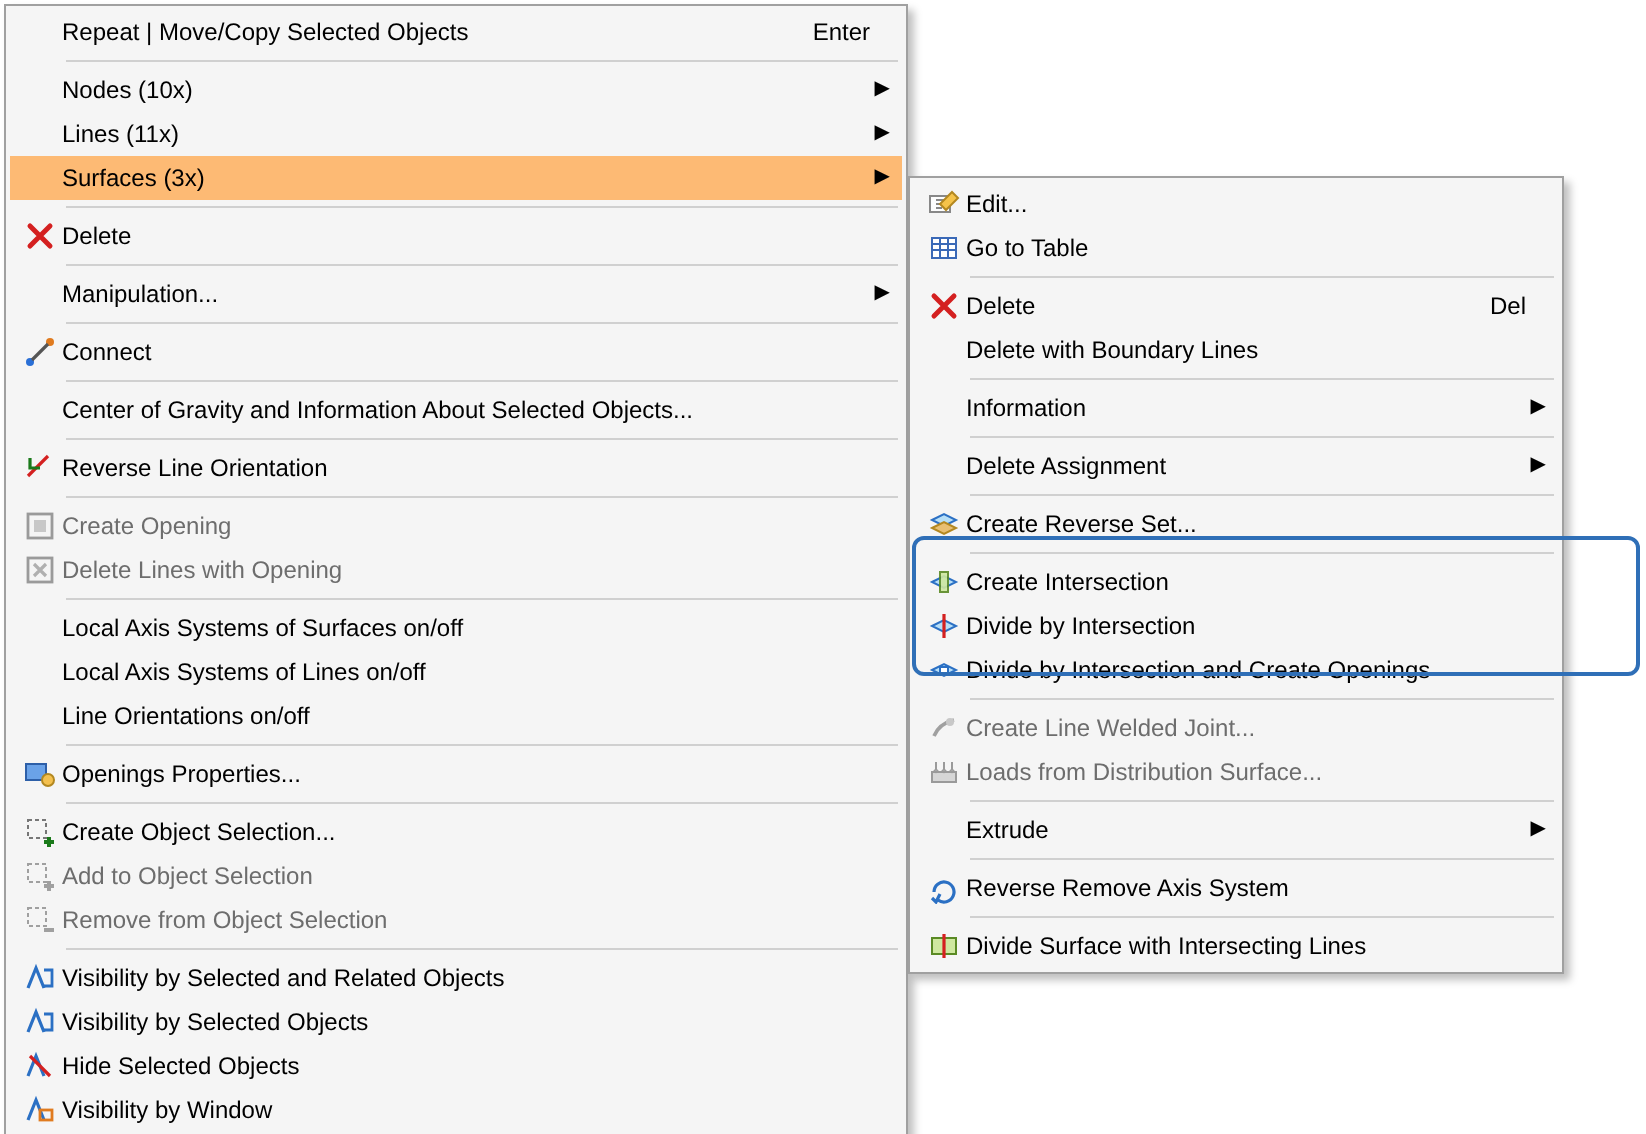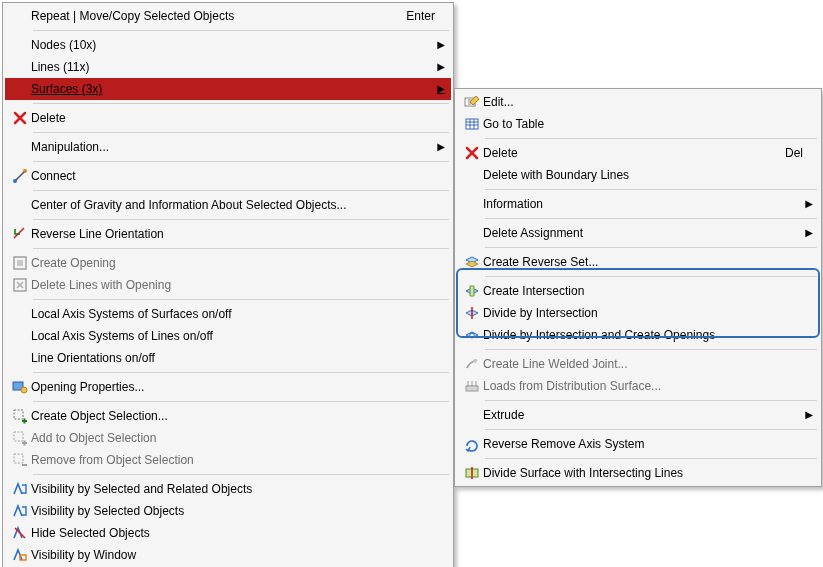--- a/index.html
+++ b/index.html
@@ -15,31 +15,31 @@
     overflow: hidden;
   }
   .menu {
     position: absolute;
     background: #f5f5f5;
     border: 1px solid #a0a0a0;
     box-shadow: 3px 3px 4px rgba(0,0,0,0.25);
     padding: 2px;
   }
   .menu.left  { top: 2px; left: 2px;  width: 452px; }
-  .menu.right { top: 88px; left: 454px; width: 368px; }
+  .menu.right { top: 88px; left: 454px; width: 328px; }
   .item {
     display: flex;
     align-items: center;
     height: 22px;
     padding: 0 6px 0 4px;
     user-select: none;
     position: relative;
     color: #000;
   }
-  .item.selected { background: #b91c1c; text-decoration: underline; }
+  .item.selected { background: #fdba74; }
   .item.disabled { color: #6d6d6d; }
   .icon-slot {
     width: 22px;
     display: inline-flex;
     align-items: center;
     justify-content: center;
     flex: 0 0 22px;
   }
   .label { flex: 1 1 auto; white-space: nowrap; overflow: hidden; }
   .shortcut {
@@ -165,21 +165,21 @@
     <span class="label">Line Orientations on/off</span>
   </div>
   <div class="sep"></div>
   <div class="item">
     <span class="icon-slot">
       <svg width="16" height="16" viewBox="0 0 16 16">
           <rect x="1" y="3" width="10" height="8" fill="#6aa2e8" stroke="#2d5fa8"></rect>
           <circle cx="12" cy="11" r="3" fill="#f4c04e" stroke="#b38820"></circle>
         </svg>
     </span>
-    <span class="label">Opening Properties...</span>
+    <span class="label">Openings Properties...</span>
   </div>
   <div class="sep"></div>
   <div class="item">
     <span class="icon-slot">
       <svg width="16" height="16" viewBox="0 0 16 16">
           <rect x="2" y="2" width="9" height="9" fill="none" stroke="#777" stroke-dasharray="2 1.5"></rect>
           <path d="M10 13 h5 M12.5 10.5 v5" stroke="#1a7a1a" stroke-width="2"></path>
         </svg>
     </span>
     <span class="label">Create Object Selection...</span>

